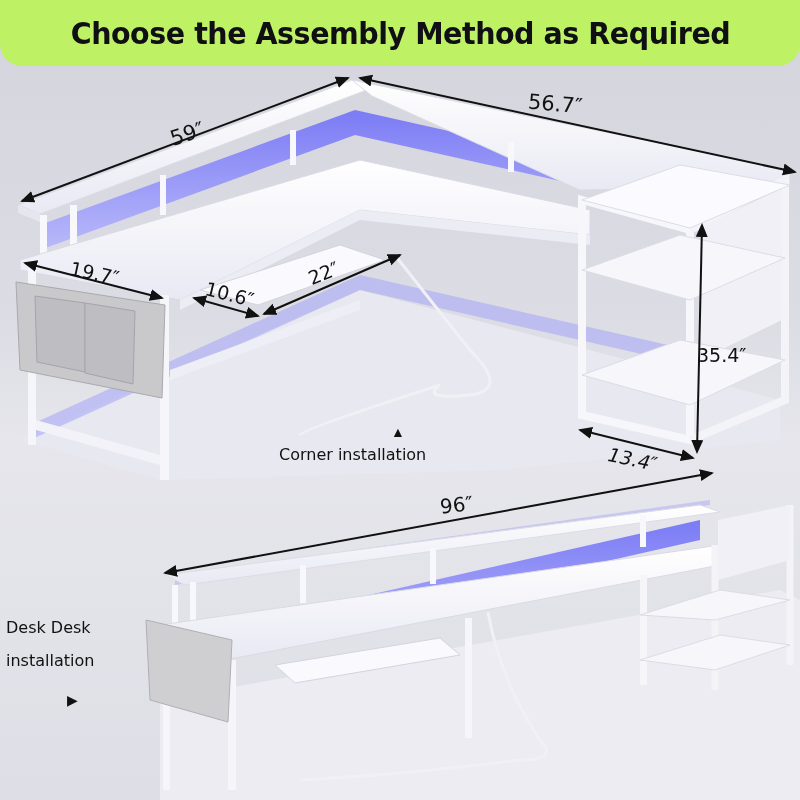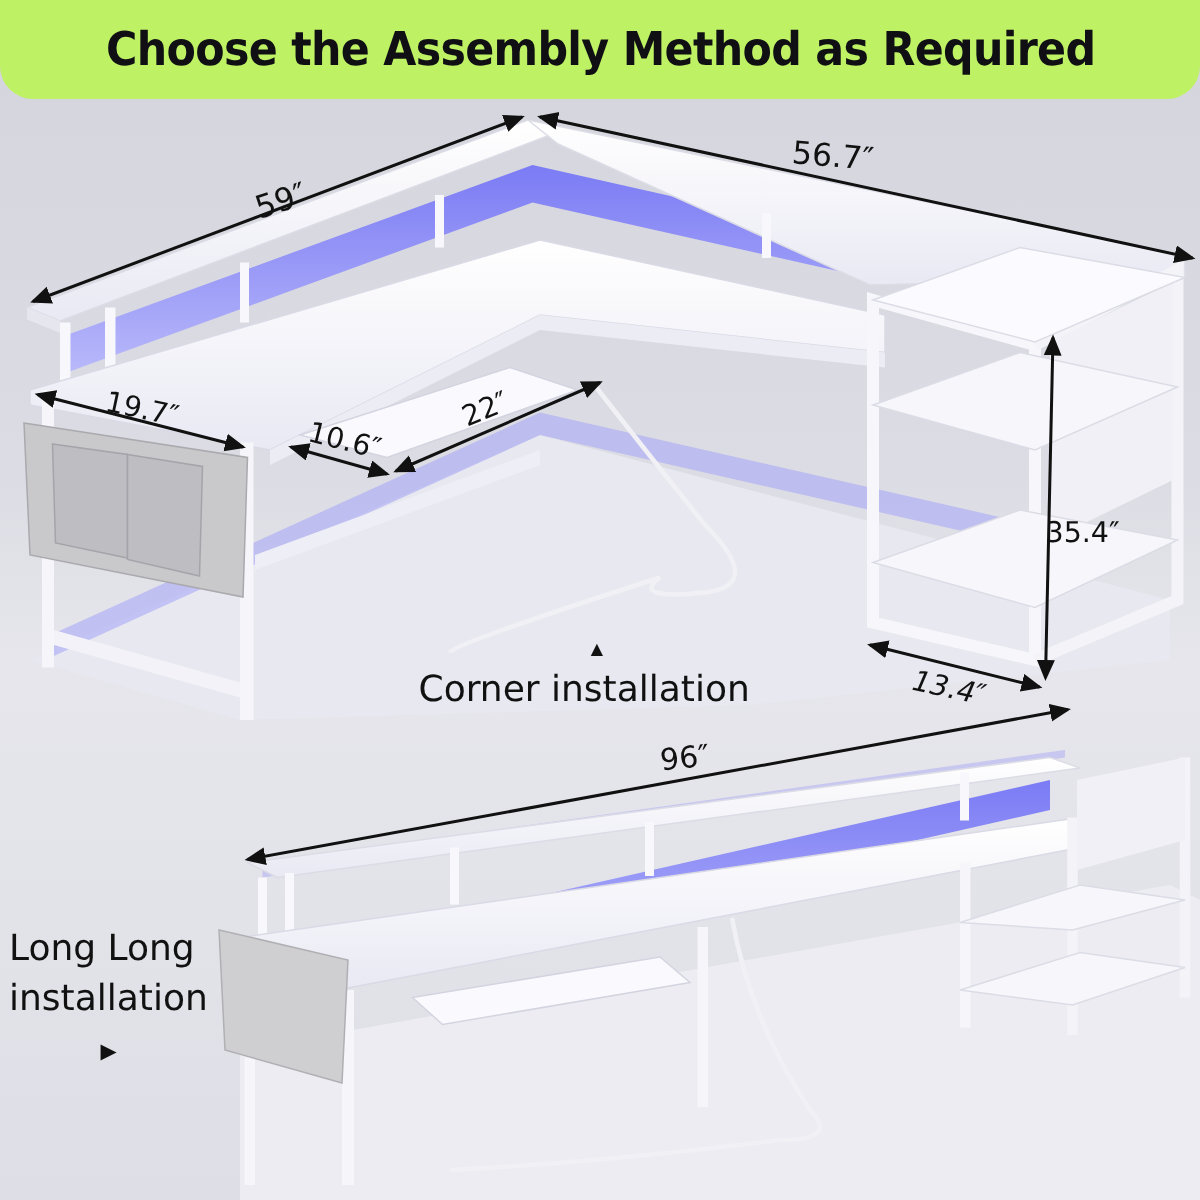--- a/index.html
+++ b/index.html
@@ -6,21 +6,21 @@
   body { width:800px; height:800px; overflow:hidden; position:relative;
          font-family:"Liberation Sans", sans-serif;
          background: linear-gradient(180deg,#d4d4dc 0%,#dcdce4 40%,#e6e6ec 55%,#dedee6 100%); }
   .banner { position:absolute; left:0; top:0; width:800px; height:66px;
             background:#bef264; border-radius:0 0 22px 22px;
             display:flex; align-items:center; justify-content:center; }
   .banner h1 { margin:0; font-family:"DejaVu Sans", sans-serif; font-weight:bold;
                font-size:31px; letter-spacing:-0.5px; color:#0f0f14; transform:scaleX(0.92); }
   svg.scene { position:absolute; left:0; top:0; }
   .dim { position:absolute; font-family:"DejaVu Sans", sans-serif; font-size:19px; color:#111; white-space:nowrap; }
-  .label { position:absolute; font-family:"DejaVu Sans", sans-serif; font-size:24px; color:#111; white-space:nowrap; }
+  .label { position:absolute; font-family:"DejaVu Sans", sans-serif; font-size:16px; color:#111; white-space:nowrap; }
   .arrow { position:absolute; font-size:14px; color:#111; }
 </style>
 </head>
 <body>
 
 <div class="banner">
   <h1>Choose the Assembly Method as Required</h1>
 </div>
 
 <svg class="scene" width="800" height="800" viewBox="0 0 800 800">
@@ -130,15 +130,15 @@
 <div class="dim" style="left:70px;top:262px;transform:rotate(12deg);">19.7″</div>
 <div class="dim" style="left:205px;top:283px;transform:rotate(14deg);">10.6″</div>
 <div class="dim" style="left:308px;top:262px;transform:rotate(-22deg);">22″</div>
 <div class="dim" style="left:672px;top:344px;margin-left:25px;">35.4″</div>
 <div class="dim" style="left:608px;top:448px;transform:rotate(12deg);font-style:italic;">13.4″</div>
 
 <div class="arrow" style="left:391px;top:424px;">▲</div>
 <div class="label" style="left:279px;top:445px;">Corner installation</div>
 
 <div class="dim" style="left:440px;top:493px;transform:rotate(-6deg);font-size:20px;">96″</div>
-<div class="label" style="left:6px;top:618px;">Long Long</div>
+<div class="label" style="left:6px;top:618px;">Desk Desk</div>
 <div class="label" style="left:6px;top:651px;text-align:right;">installation</div>
 <div class="arrow" style="left:67px;top:692px;">▶</div>
 
 </body></html>

